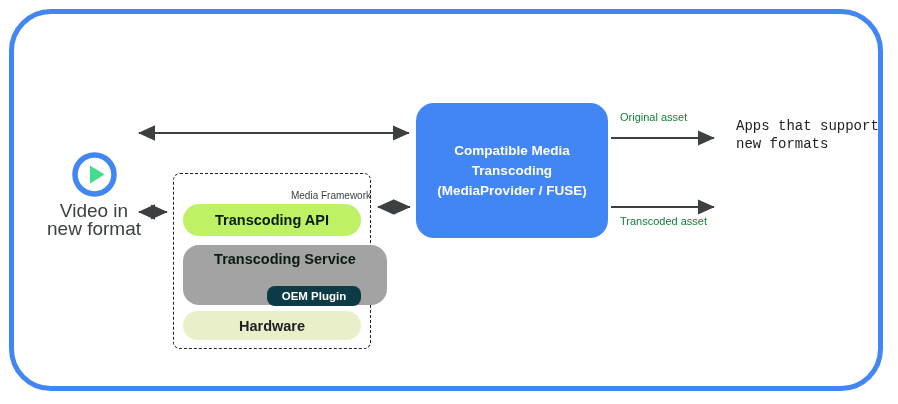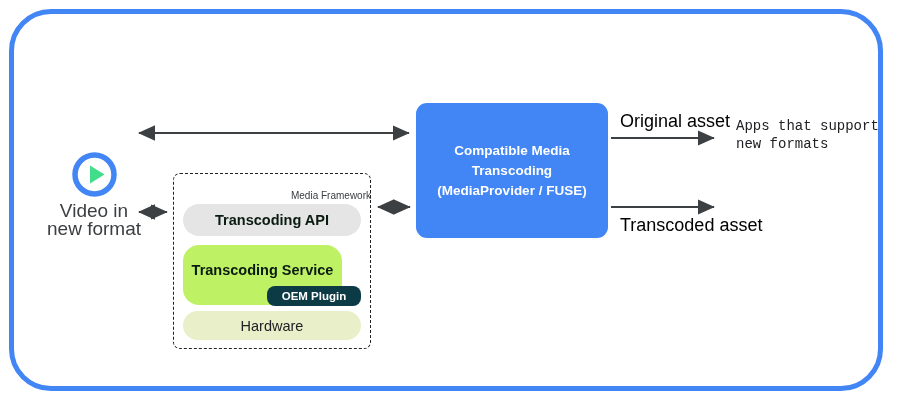--- a/index.html
+++ b/index.html
@@ -71,44 +71,45 @@
     font-size: 10px;
     color: #3c4043;
   }
   .pill {
     position: absolute;
     display: flex;
     align-items: center;
     justify-content: center;
     box-sizing: border-box;
     text-align: center;
+    font-weight: bold;
   }
   .pill-api {
     left: 183px;
     top: 204px;
     width: 178px;
     height: 32px;
-    background: #e5e5e5;
+    background: #bef264;
     border-radius: 16px;
     font-size: 14.5px;
     font-weight: bold;
     color: #0b1b11;
   }
   .pill-service {
     left: 183px;
     top: 245px;
-    width: 159px;
+    width: 204px;
     height: 60px;
-    background: #bef264;
+    background: #a3a3a3;
     border-radius: 16px;
     font-size: 14.5px;
     font-weight: bold;
     color: #0b1b11;
     align-items: flex-start;
-    padding-top: 17px;
+    padding-top: 6px;
   }
   .pill-oem {
     left: 267px;
     top: 286px;
     width: 94px;
     height: 20px;
     background: #0d3b45;
     border-radius: 8px;
     font-size: 11.5px;
     font-weight: bold;
@@ -125,21 +126,21 @@
     color: #202124;
   }
   
   .cmt-box {
     position: absolute;
     left: 416px;
     top: 103px;
     width: 192px;
     height: 135px;
     background: #4285f4;
-    border-radius: 11px;
+    border-radius: 18px;
     display: flex;
     align-items: center;
     justify-content: center;
     text-align: center;
     color: #ffffff;
     font-size: 13.5px;
     font-weight: bold;
     line-height: 20px;
     padding: 0 10px;
     box-sizing: border-box;
@@ -149,22 +150,22 @@
     position: absolute;
     left: 0;
     top: 0;
     width: 898px;
     height: 404px;
     pointer-events: none;
   }
   
   .caption-blue {
     position: absolute;
-    font-size: 18px;
-    color: #000000;
+    font-size: 11px;
+    color: #15803d;
     white-space: nowrap;
   }
   .cap-original { left: 620px; top: 111px; }
   .cap-transcoded { left: 620px; top: 215px; }
   
   .app-label {
     position: absolute;
     font-size: 14px;
     line-height: 18px;
     color: #202124;

